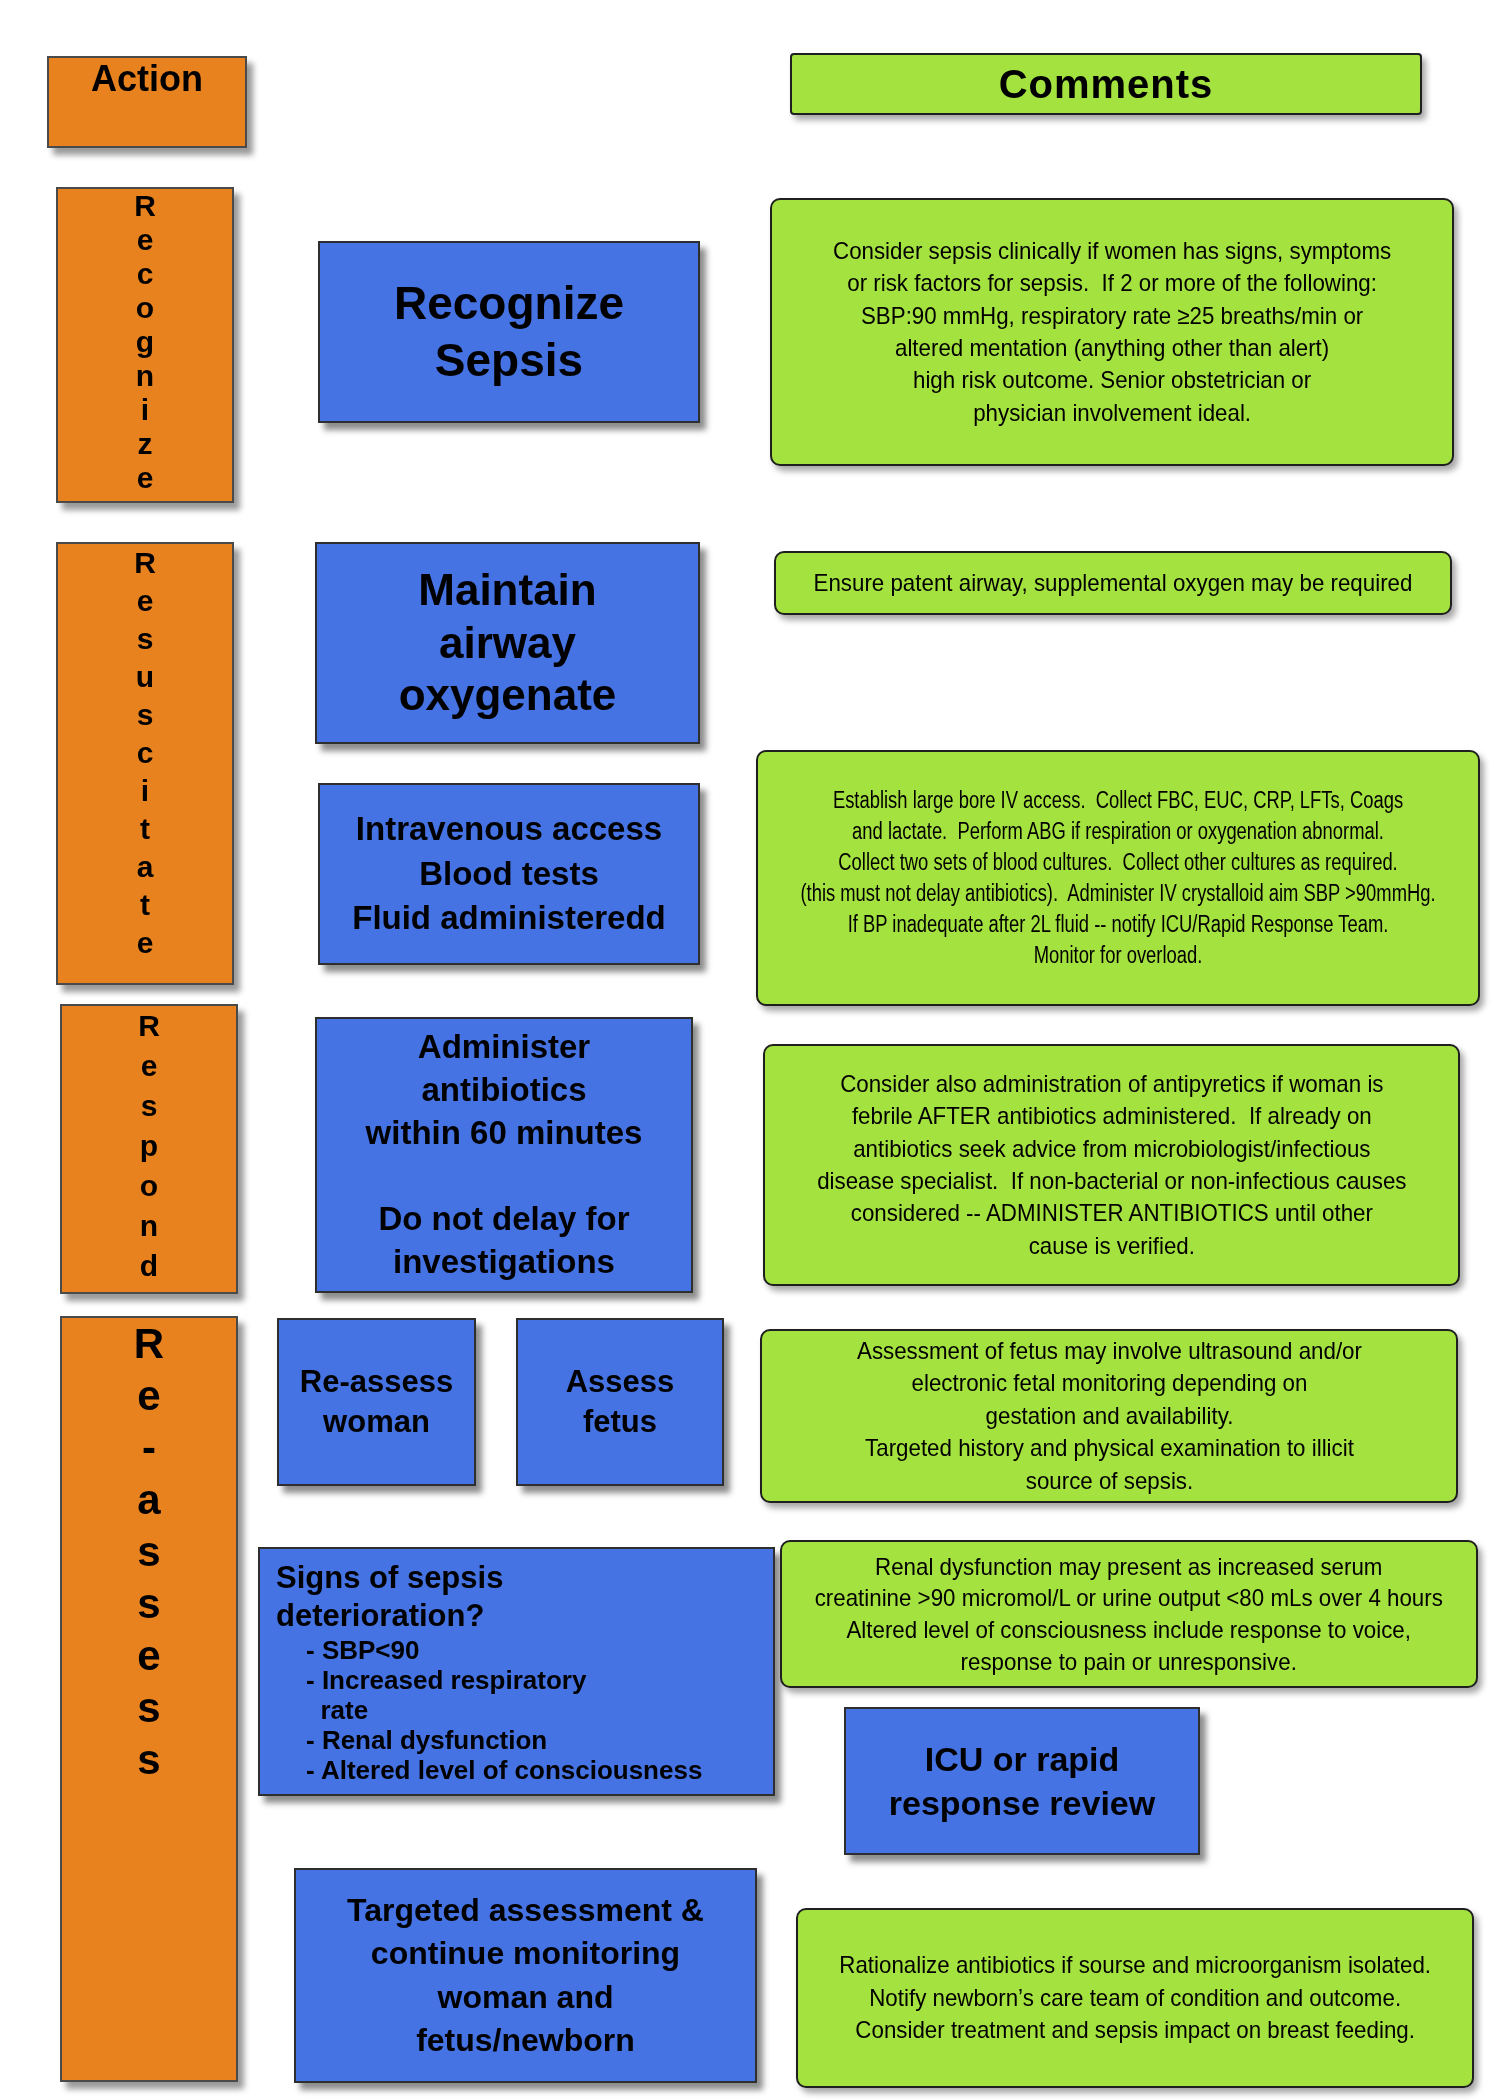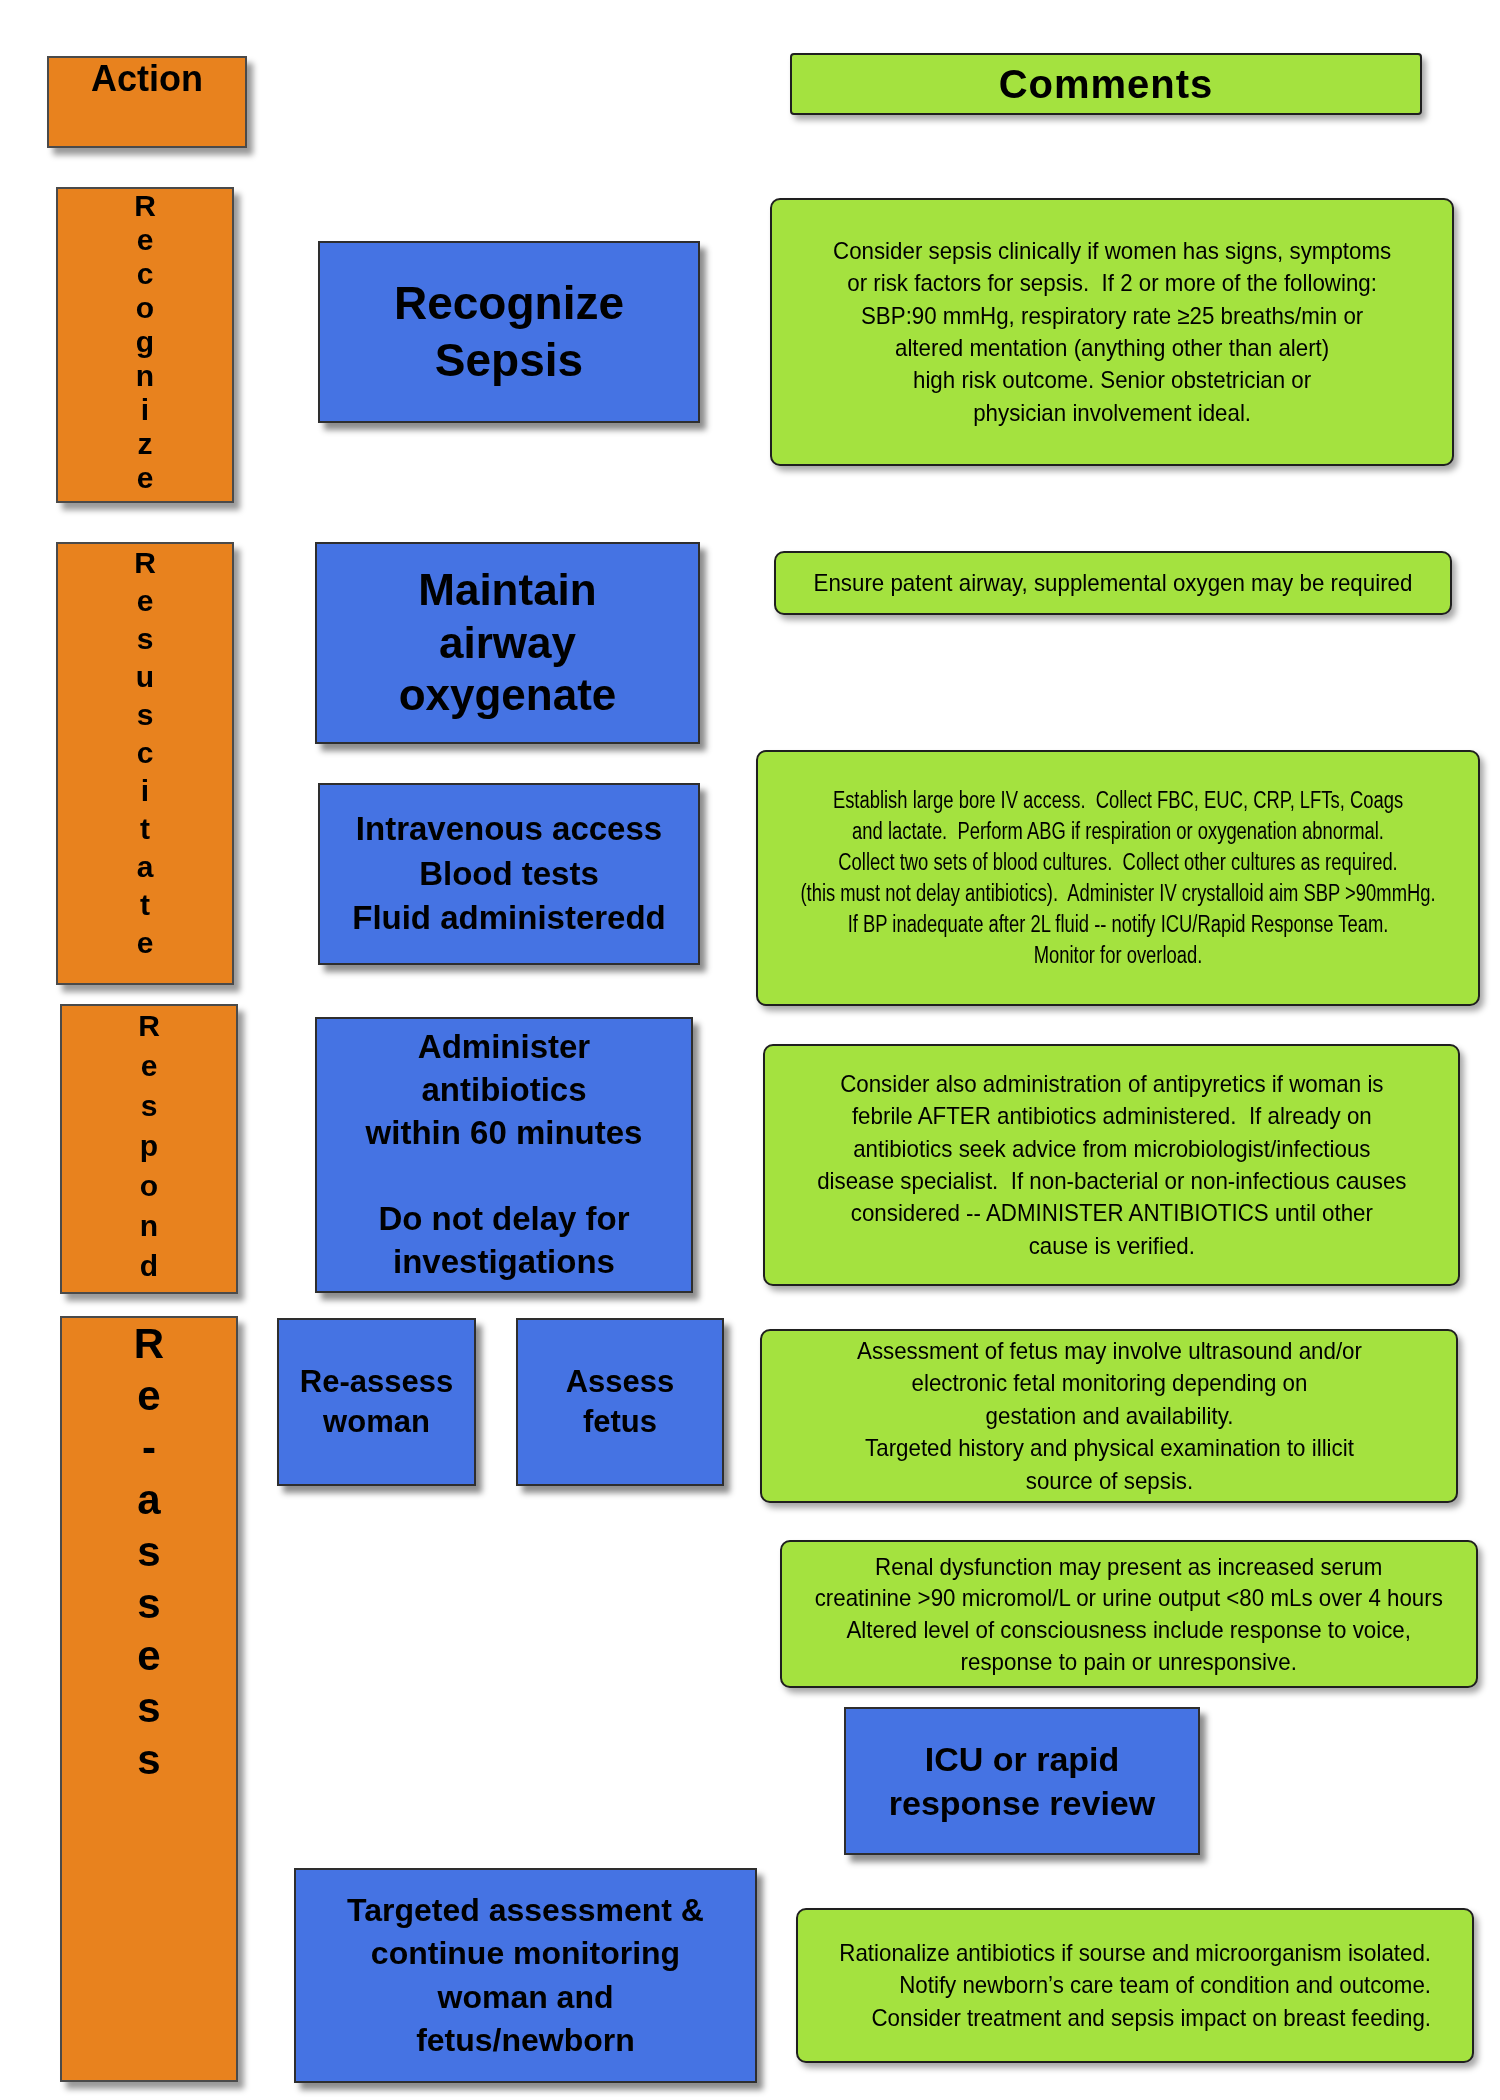--- a/index.html
+++ b/index.html
@@ -96,21 +96,21 @@
     font-weight: normal;
   }
   .c-text.tight { font-size: 23px; transform: scaleX(0.80); }
   #comment-recognize   { left: 770px; top: 198px;  width: 684px; height: 268px; }
   #comment-airway      { left: 774px; top: 551px;  width: 678px; height: 64px; }
   #comment-iv          { left: 756px; top: 750px;  width: 724px; height: 256px; text-align: center; }
   #comment-antibiotics { left: 763px; top: 1044px; width: 697px; height: 242px; }
   #comment-fetus       { left: 760px; top: 1329px; width: 698px; height: 174px; }
   #comment-renal       { left: 780px; top: 1540px; width: 698px; height: 148px; }
   #comment-renal .c-text { line-height: 1.32; }
-  #comment-rationalize { left: 796px; top: 1908px; width: 678px; height: 155px; text-align: right; }
+  #comment-rationalize { left: 796px; top: 1908px; width: 678px; height: 180px; }
 </style>
 </head>
 <body>
 
 <div class="canvas">
 
   <div class="orange" id="action-header">
     <span>Action</span>
   </div>
   <div class="green" id="comments-header">
@@ -186,20 +186,29 @@
   </div>
   <div class="blue" id="box-reassess-woman">
     <span class="pre">Re-assess
 woman</span>
   </div>
   <div class="blue" id="box-assess-fetus">
     <span class="pre">Assess
 fetus</span>
   </div>
 
+  <div class="blue" id="box-signs">
+    <div class="signs-title pre">Signs of sepsis
+deterioration?</div>
+    <div class="bullet prewrap">- SBP&lt;90</div>
+    <div class="bullet prewrap">- Increased respiratory
+  rate</div>
+    <div class="bullet prewrap">- Renal dysfunction</div>
+    <div class="bullet prewrap">- Altered level of consciousness</div>
+  </div>
 
   <div class="blue" id="box-icu">
     <span class="pre">ICU or rapid
 response review</span>
   </div>
   <div class="blue" id="box-targeted">
     <span class="pre">Targeted assessment &amp;
 continue monitoring
 woman and
 fetus/newborn</span>

